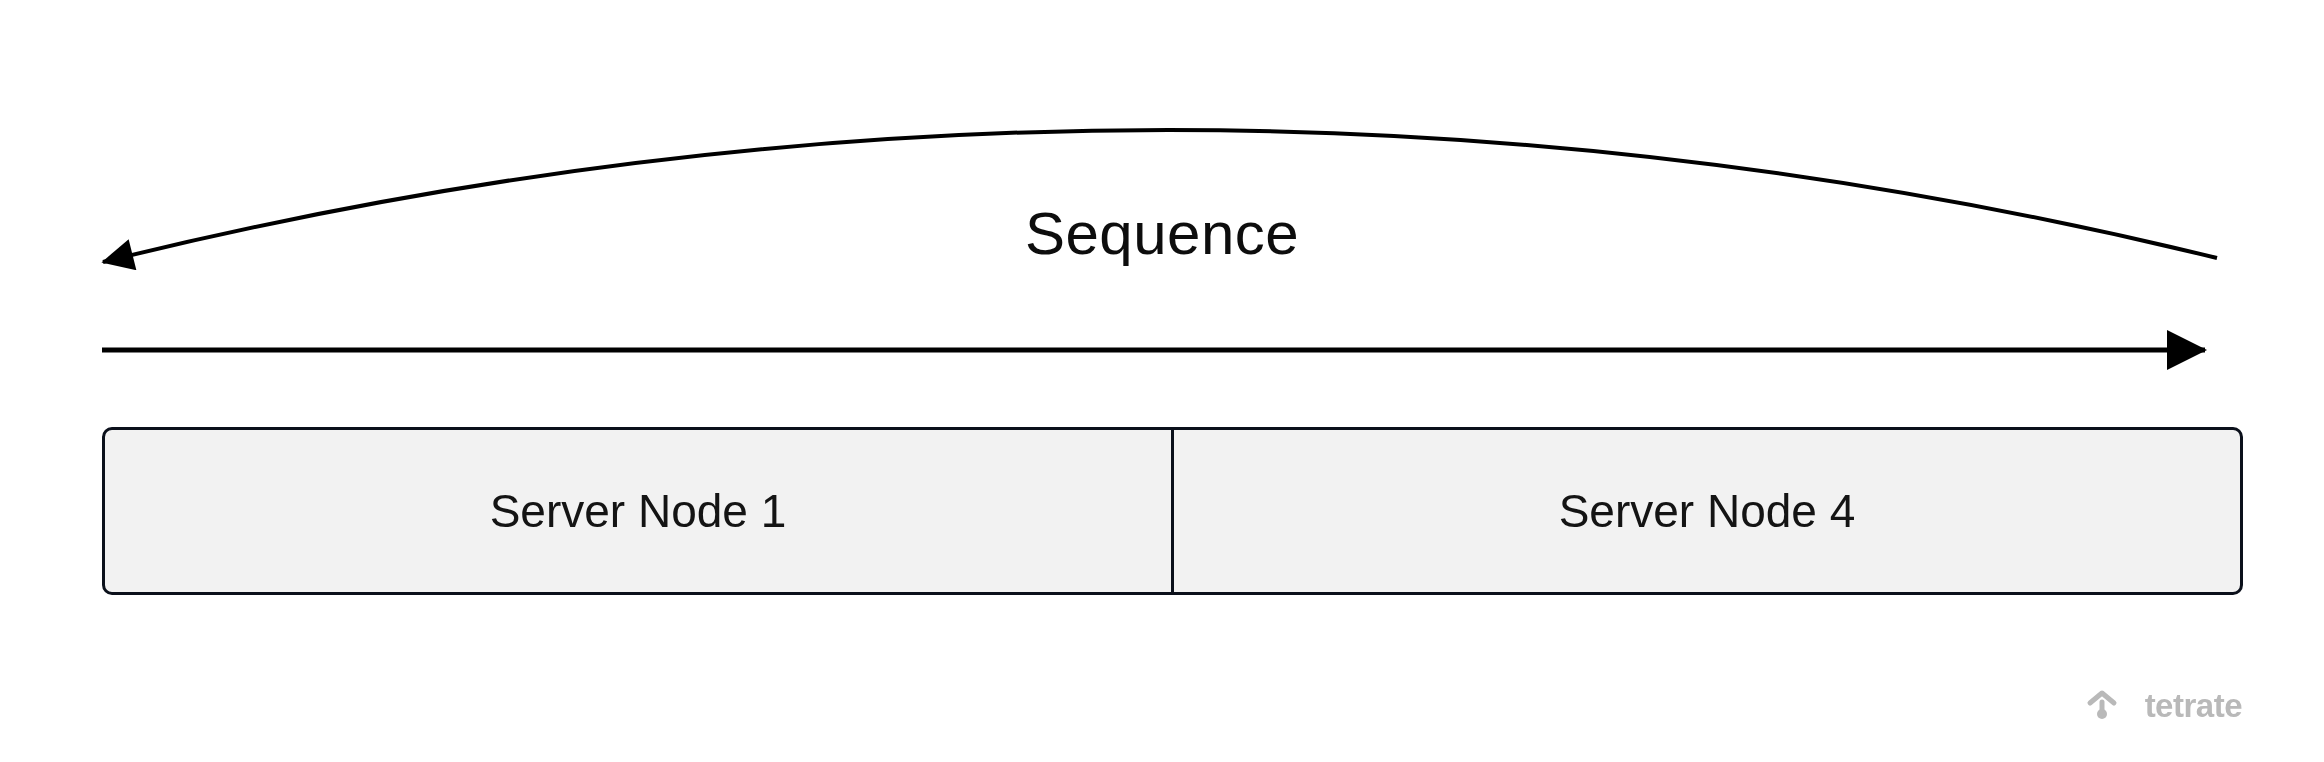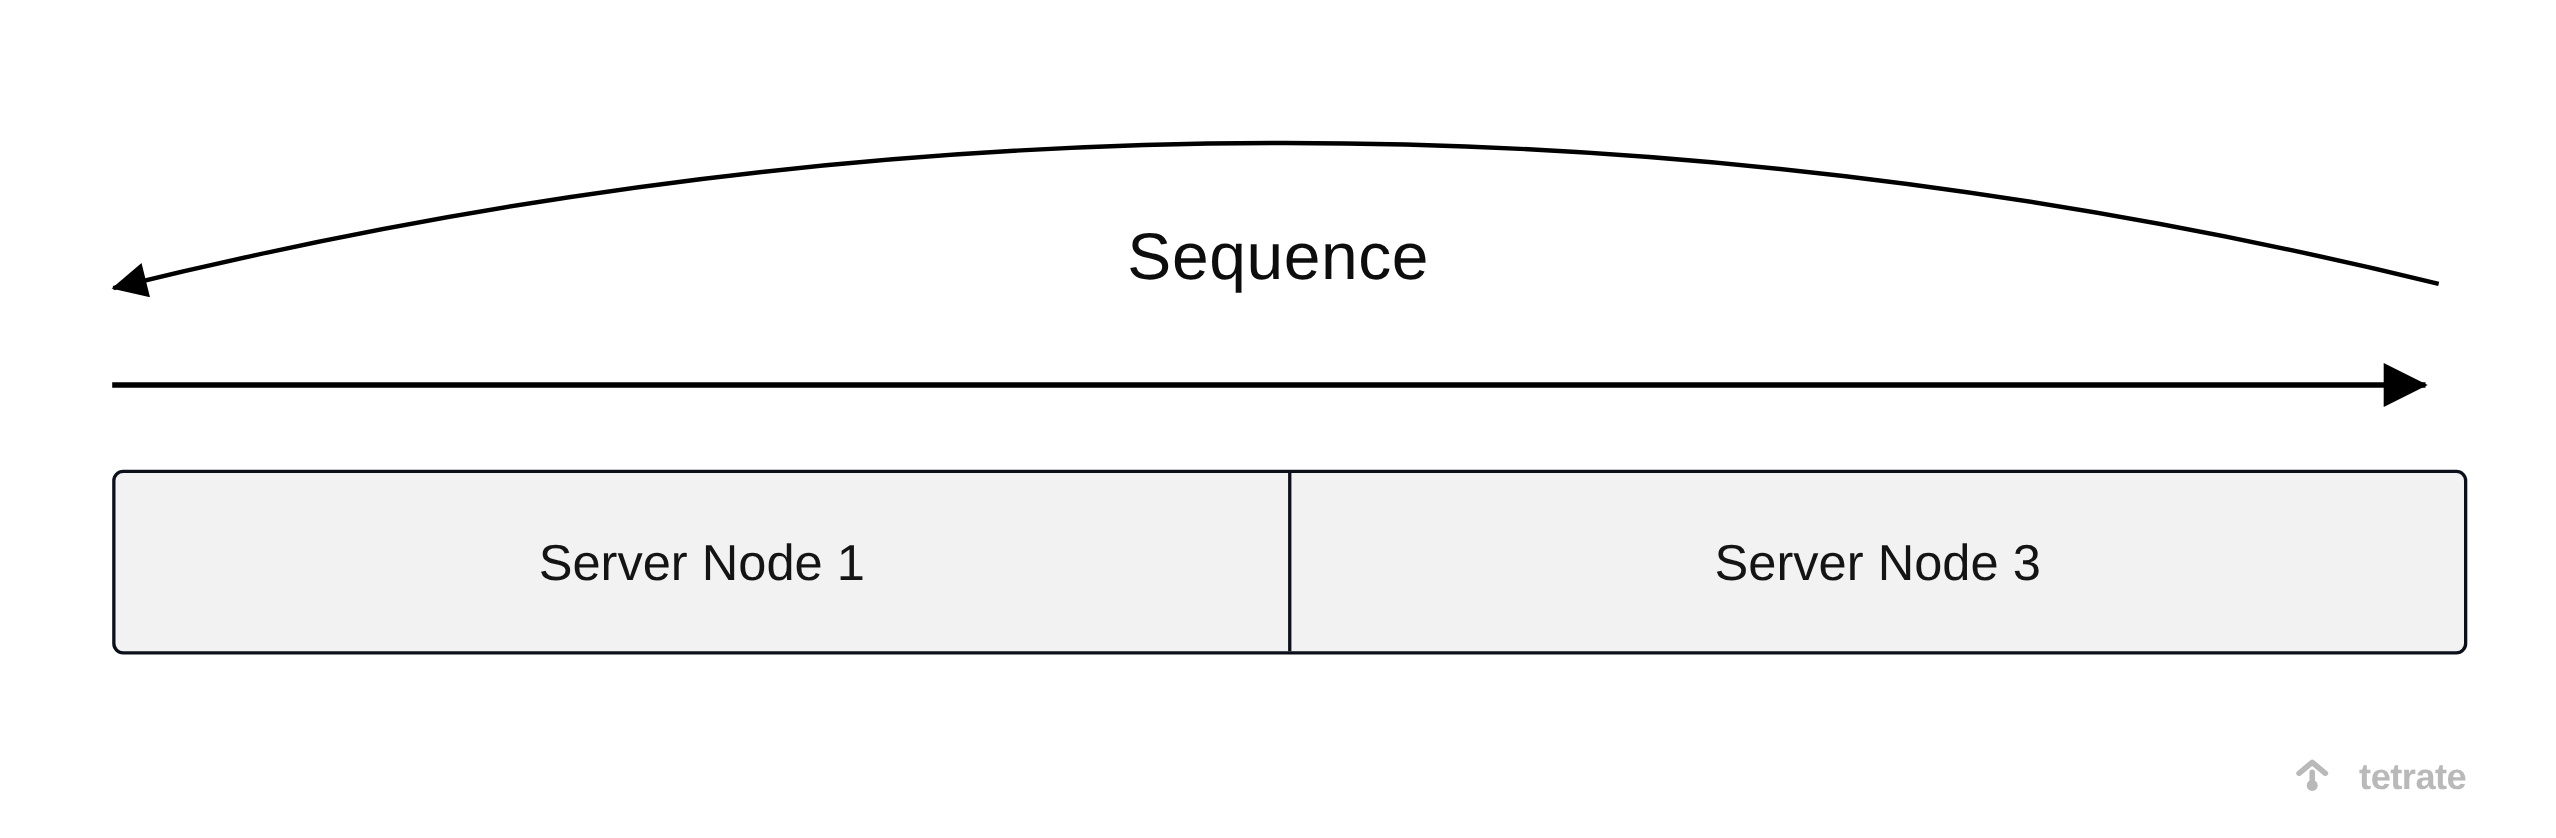--- a/index.html
+++ b/index.html
@@ -106,21 +106,21 @@
     <path class="straight-arrow-line" d="M 102 350 L 2205 350" marker-end="url(#arrowhead)"></path>
   </svg>
 
   <div class="sequence-label">Sequence</div>
 
   <div class="nodes-row">
     <div class="node">
       <span>Server Node 1</span>
     </div>
     <div class="node">
-      <span>Server Node 3</span>
+      <span>Server Node 4</span>
     </div>
   </div>
 
   <div class="brand-logo">
     <svg class="brand-logo-icon" width="36" height="36" viewBox="0 0 36 36" xmlns="http://www.w3.org/2000/svg">
       <path class="stroke" d="M 6 15 L 18 5 L 30 15" stroke-width="5" stroke-linecap="round" stroke-linejoin="round"></path>
       <path class="stroke" d="M 18 14 L 18 23" stroke-width="5" stroke-linecap="round"></path>
       <circle class="fill" cx="18" cy="26" r="5"></circle>
     </svg>
     <span class="brand-logo-text">tetrate</span>

